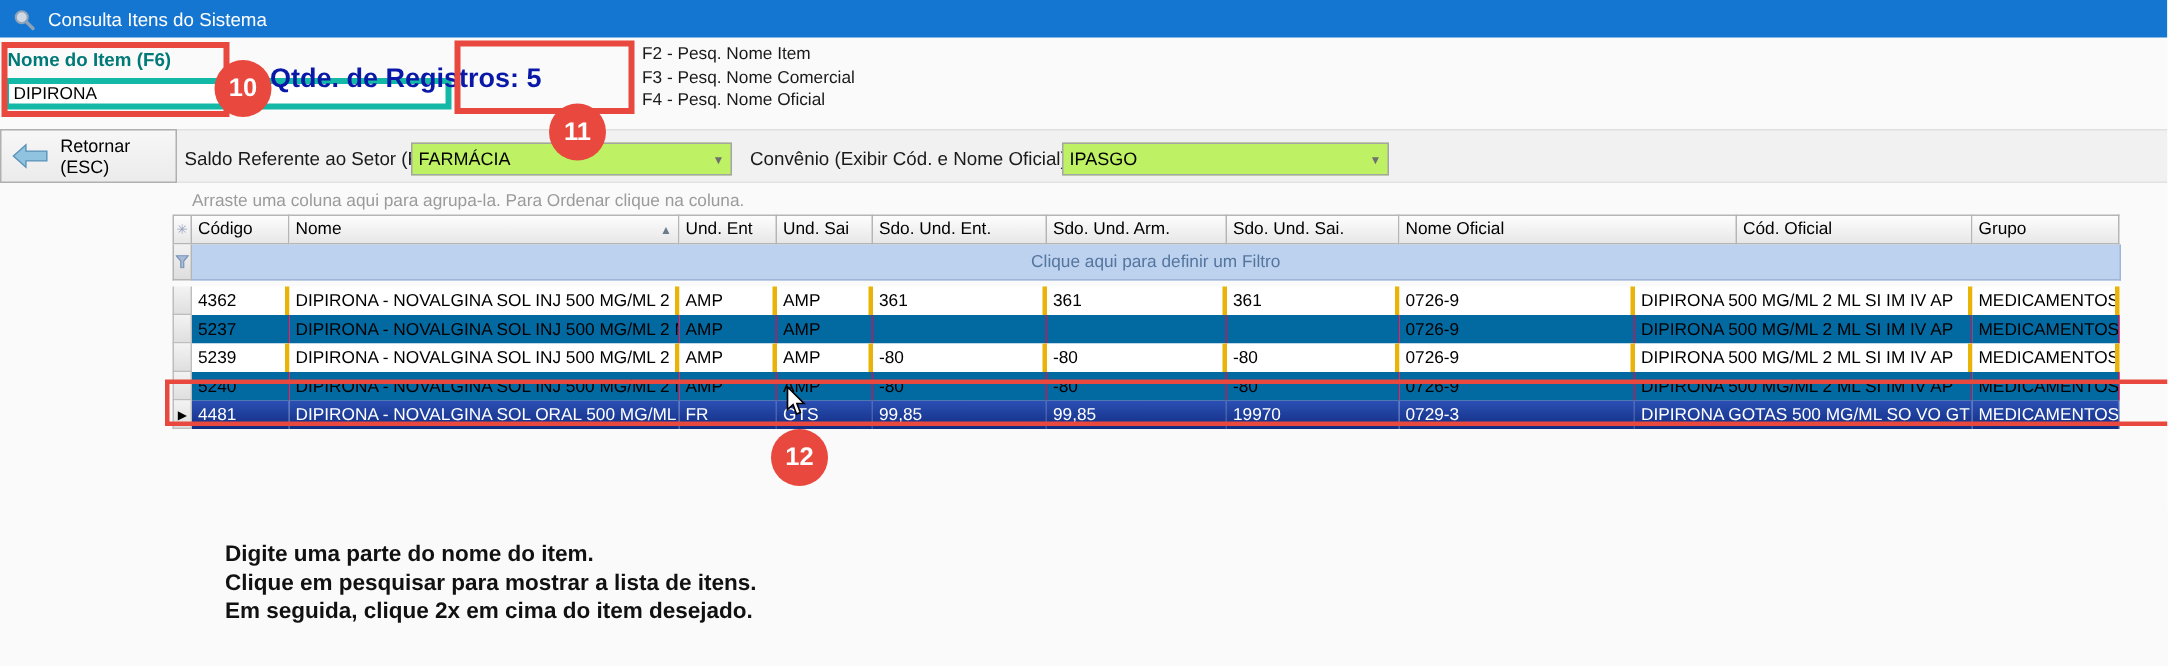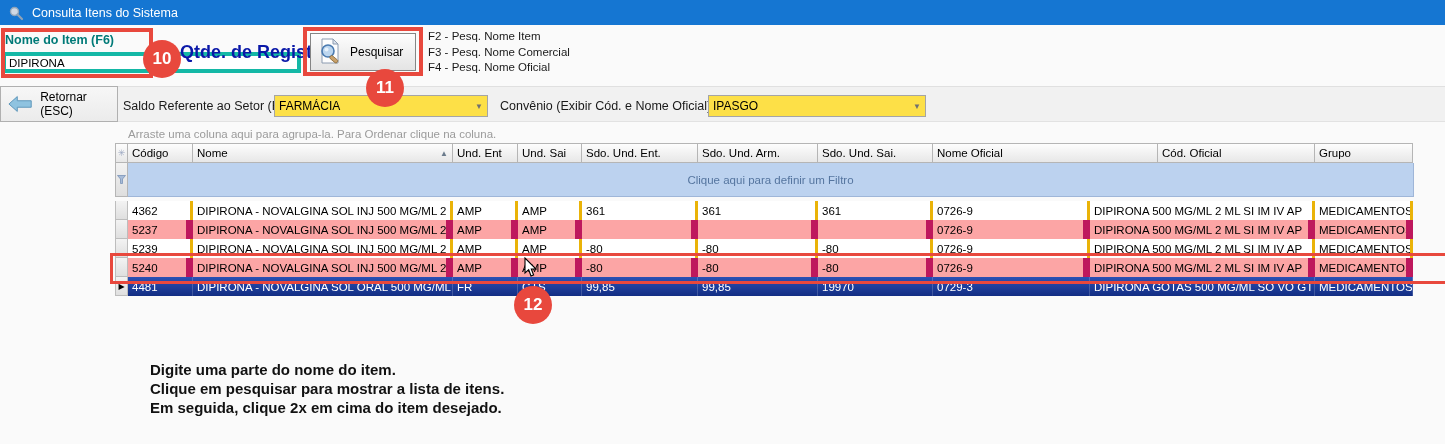--- a/index.html
+++ b/index.html
@@ -29,55 +29,55 @@
 
   
   .toolbar { position:absolute; left:0; top:86px; width:1445px; height:36px;
     background:#f1f1f1; border-top:1px solid #e0e0e0; border-bottom:1px solid #e2e2e2; }
   .btn-retornar { position:absolute; left:0; top:86px; width:118px; height:36px;
     background:linear-gradient(#f7f7f7,#ebebeb); border:1px solid #b0b0b0;
     display:flex; align-items:center; cursor:pointer; }
   .btn-retornar .lab { font-size:12px; color:#000; margin-left:8px; }
   .lbl-saldo { position:absolute; left:123px; top:99px; font-size:12.5px; color:#1a1a1a; }
   .lbl-convenio { position:absolute; left:500px; top:99px; font-size:12.5px; color:#1a1a1a; }
-  .combo { position:absolute; top:95px; height:22px; background:#fde047; border:1px solid #a5a5a5;
+  .combo { position:absolute; top:95px; height:22px; background:#bef264; border:1px solid #a5a5a5;
     display:flex; align-items:center; font-size:12px; color:#000; padding-left:4px; cursor:pointer; }
   .combo .val { flex:1; white-space:nowrap; overflow:hidden; }
   .combo .arrow { width:16px; color:#707070; font-size:8px; text-align:center; flex:none; }
   .combo-saldo { left:274px; width:214px; }
   .combo-convenio { left:708px; width:218px; }
 
   .group-hint { position:absolute; left:128px; top:128px; font-size:11.5px; color:#9b9b9b; }
 
   
   .grid { position:absolute; left:115px; top:143px; width:1299px; font-size:11.5px; }
   .grow { display:flex; width:1299px; }
   .c0{width:13px;} .c1{width:65px;} .c2{width:260px;} .c3{width:65px;} .c4{width:64px;}
   .c5{width:116px;} .c6{width:120px;} .c7{width:115px;} .c8{width:157px;} .c9{width:225px;} .c10{width:98px;}
 
   .hrow { height:20px; }
   .hcell { background:linear-gradient(#fdfdfd,#e7e7e7); border:1px solid #b5b5b5; border-left:none;
     display:flex; align-items:center; padding:0 4px; color:#000; white-space:nowrap; overflow:hidden; cursor:pointer; }
   .hcell.first { border-left:1px solid #b5b5b5; justify-content:center; padding:0; color:#9aa6c0; font-size:9px; }
   .hcell .sort { margin-left:auto; font-size:8px; color:#6b7b8c; }
 
-  .frow { height:34px; }
+  .frow { height:24px; }
   .fcell-ind { background:linear-gradient(#f2f2f2,#dedede); border:1px solid #b5b5b5; border-top:none;
     display:flex; align-items:center; justify-content:center; cursor:pointer; }
   .fcell { width:1286px; background:#bcd2ef; border:1px solid #9fb6d8; border-left:none; border-top:none;
     display:flex; align-items:center; justify-content:center; color:#55759f; cursor:pointer; }
 
   .body-rows { margin-top:4px; }
   .drow { height:19px; cursor:pointer; }
   .dind { background:linear-gradient(#f3f3f3,#dfdfdf); border:1px solid #bdbdbd; border-top:none;
     display:flex; align-items:center; justify-content:center; font-size:8px; color:#000; }
   .dcell { display:flex; align-items:center; padding:0 4px; white-space:nowrap; overflow:hidden;
     border-right:3px solid #eab308; color:#000; }
   .drow.white .dcell { background:#fff; }
-  .drow.alt .dcell { background:#fca5a5; border-right:7px solid #be185d; }
+  .drow.alt .dcell { background:#0369a1; border-right:1px solid #be185d; }
   .drow.selected .dcell { background:linear-gradient(#2b50b4,#122d83); color:#fff;
     border-right:1px solid rgba(255,255,255,0.18); }
 
   
   .redbox { position:absolute; border:4px solid #e8483d; pointer-events:none; }
   .box10 { left:1px; top:28px; width:152px; height:50px; }
   .box11 { left:303px; top:27px; width:120px; height:49px; }
   .box12 { left:110px; top:253px; width:1340px; height:31px; border-width:3px; }
   .numcircle { position:absolute; width:38px; height:38px; border-radius:50%; background:#e8483d;
     color:#fff; font-weight:bold; font-size:17px; display:flex; align-items:center; justify-content:center; }
@@ -101,30 +101,20 @@
       <circle cx="6.5" cy="6.5" r="4" fill="#cfd8e4" stroke="#8fa3b8" stroke-width="1.4"></circle>
       <line x1="9.5" y1="9.5" x2="14" y2="14" stroke="#8fa3b8" stroke-width="2.2" stroke-linecap="round"></line>
     </svg>
     <span class="title">Consulta Itens do Sistema</span>
   </div>
 
   <span class="lbl-item">Nome do Item (F6)</span>
   <input class="inp-item" value="DIPIRONA" style="">
   <span class="lbl-qtde">Qtde. de Registros: 5</span>
 
-  <div class="btn-pesquisar">
-    <svg class="ico" width="24" height="28" viewBox="0 0 24 28">
-      <path d="M4 1 h11 l5 5 v19 h-16 z" fill="#fdfdfd" stroke="#8c9bb0" stroke-width="1"></path>
-      <path d="M15 1 l5 5 h-5 z" fill="#dce4ee" stroke="#8c9bb0" stroke-width="1"></path>
-      <circle cx="10" cy="13" r="6" fill="#bcd6ef" stroke="#4a7ab0" stroke-width="1.6"></circle>
-      <circle cx="8.5" cy="11.5" r="2" fill="#e8f2fb" stroke="none"></circle>
-      <rect x="13.5" y="17" width="9" height="3.6" rx="1.4" transform="rotate(40 13.5 17)" fill="#c8a06a" stroke="#8a6a3a" stroke-width="0.8"></rect>
-    </svg>
-    <span class="lab">Pesquisar</span>
-  </div>
 
   <div class="fkeys">
     <div>F2 - Pesq. Nome Item</div>
     <div>F3 - Pesq. Nome Comercial</div>
     <div>F4 - Pesq. Nome Oficial</div>
   </div>
 
   <div class="toolbar"></div>
   <div class="btn-retornar">
     <svg width="26" height="18" viewBox="0 0 26 18" style="margin-left:7px;">

